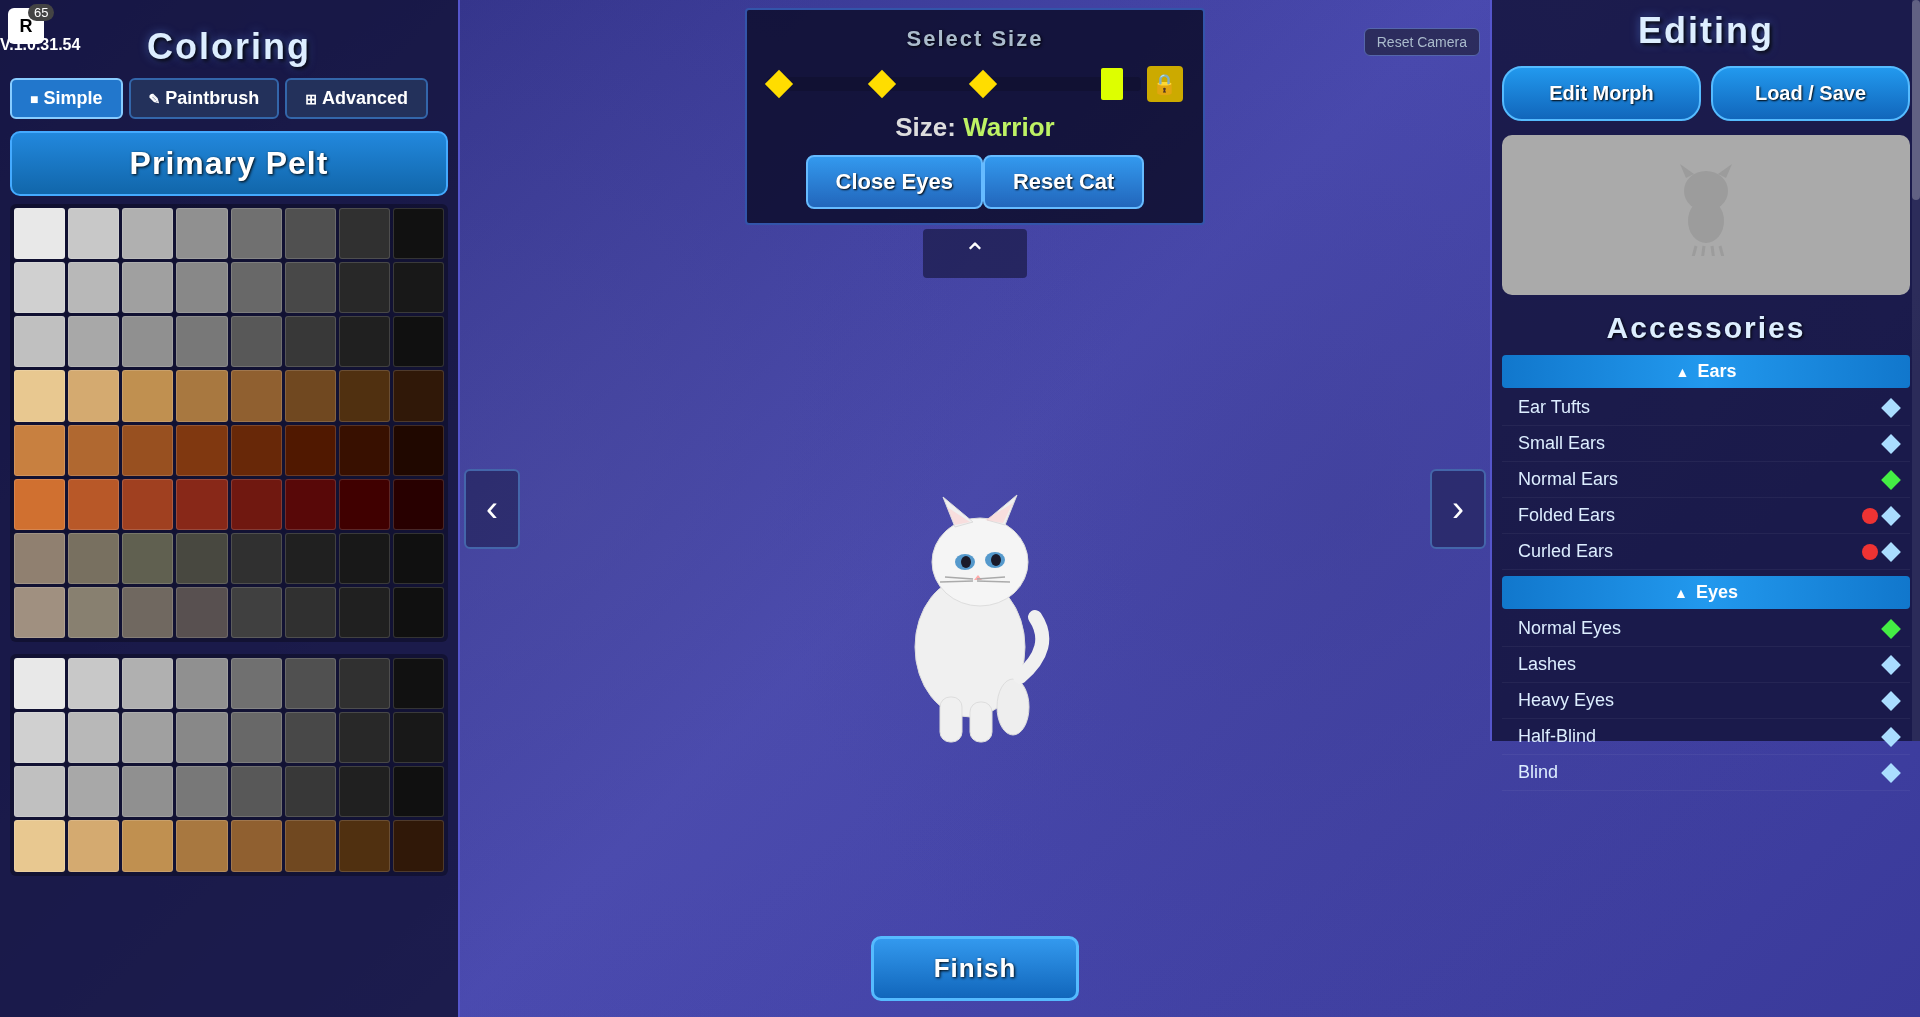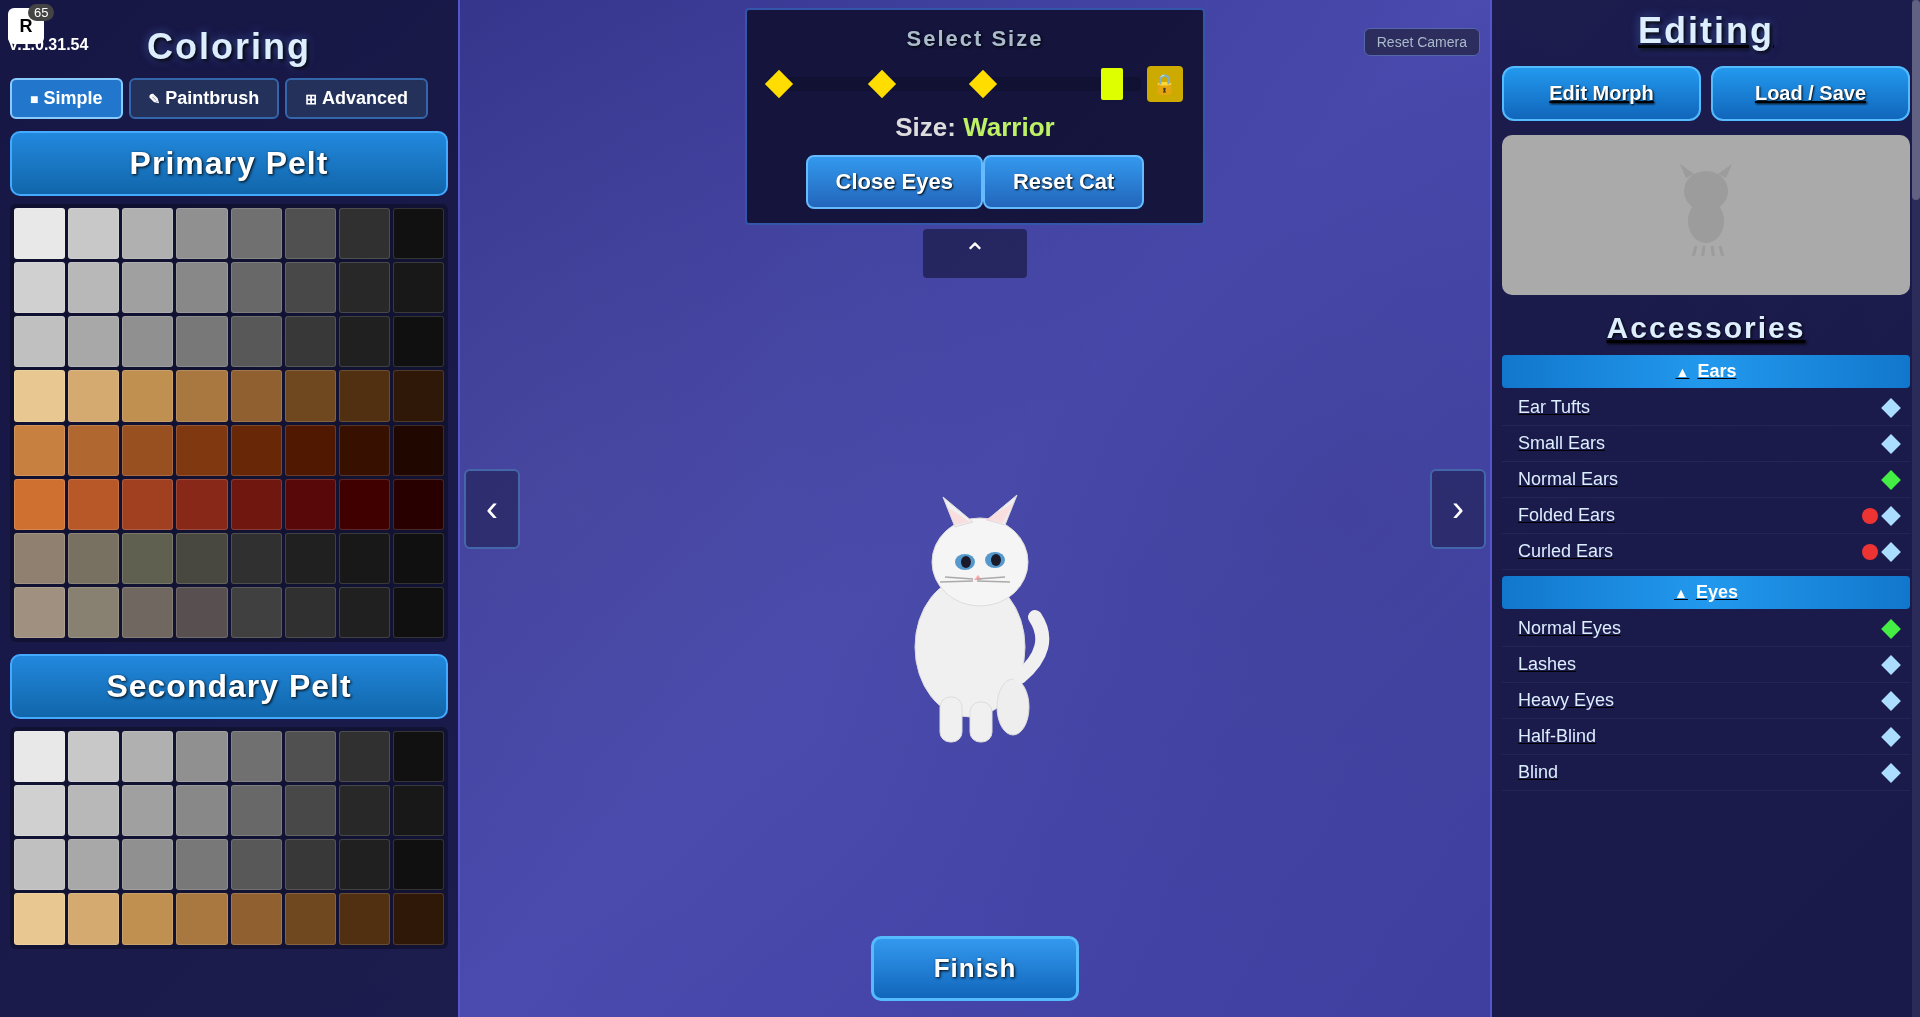--- a/index.html
+++ b/index.html
@@ -115,26 +115,25 @@
       border: 1px solid rgba(255,255,255,0.15);
       transition: transform 0.1s;
     }
 
     
     .right-panel {
       position: absolute;
       right: 0;
       top: 0;
       width: 430px;
-      height: 1017px;
+      height: 741px;
       background: rgba(20, 20, 60, 0.85);
       border-left: 2px solid #5555cc;
       z-index: 10;
       padding: 10px;
-      text-decoration: underline;
     }
 
     .editing-title {
       text-align: center;
       color: #ddeeff;
       font-size: 36px;
       font-weight: bold;
       letter-spacing: 2px;
       margin-bottom: 14px;
       text-shadow: 2px 2px 4px #000, 0 0 10px rgba(100,150,255,0.5);
@@ -144,21 +143,21 @@
       display: flex;
       gap: 10px;
       margin-bottom: 14px;
     }
 
     .edit-btn {
       flex: 1;
       padding: 14px 10px;
       background: linear-gradient(to bottom, #2299ee, #1166bb);
       border: 2px solid #55bbff;
-      border-radius: 12px;
+      border-radius: 20px;
       color: white;
       font-size: 20px;
       font-weight: bold;
       cursor: pointer;
       text-align: center;
       text-shadow: 1px 1px 2px #000;
     }
 
     .cat-preview {
       width: 100%;
@@ -407,21 +406,21 @@
       font-size: 26px;
       font-weight: bold;
       cursor: pointer;
       letter-spacing: 1px;
       text-shadow: 1px 1px 3px #000;
     }
 
     .version-label {
       position: absolute;
       top: 36px;
-      left: 8px;
+      left: 0;
       color: white;
       font-size: 16px;
       font-weight: bold;
       z-index: 100;
     }
 
     .roblox-icon {
       position: absolute;
       top: 8px;
       left: 8px;
@@ -573,21 +572,20 @@
       <div class="color-swatch" title="#a09080" style="background: rgb(160, 144, 128);"></div>
       <div class="color-swatch" title="#888070" style="background: rgb(136, 128, 112);"></div>
       <div class="color-swatch" title="#706860" style="background: rgb(112, 104, 96);"></div>
       <div class="color-swatch" title="#585050" style="background: rgb(88, 80, 80);"></div>
       <div class="color-swatch" title="#404040" style="background: rgb(64, 64, 64);"></div>
       <div class="color-swatch" title="#303030" style="background: rgb(48, 48, 48);"></div>
       <div class="color-swatch" title="#202020" style="background: rgb(32, 32, 32);"></div>
       <div class="color-swatch" title="#101010" style="background: rgb(16, 16, 16);"></div>
     </div>
 
-  <div class="section-header">Secondary Pelt</div>
 
   <div class="color-grid" id="secondary-grid">
       <div class="color-swatch" title="#e8e8e8" style="background: rgb(232, 232, 232);"></div>
       <div class="color-swatch" title="#c8c8c8" style="background: rgb(200, 200, 200);"></div>
       <div class="color-swatch" title="#b0b0b0" style="background: rgb(176, 176, 176);"></div>
       <div class="color-swatch" title="#909090" style="background: rgb(144, 144, 144);"></div>
       <div class="color-swatch" title="#707070" style="background: rgb(112, 112, 112);"></div>
       <div class="color-swatch" title="#505050" style="background: rgb(80, 80, 80);"></div>
       <div class="color-swatch" title="#303030" style="background: rgb(48, 48, 48);"></div>
       <div class="color-swatch" title="#111111" style="background: rgb(17, 17, 17);"></div>

